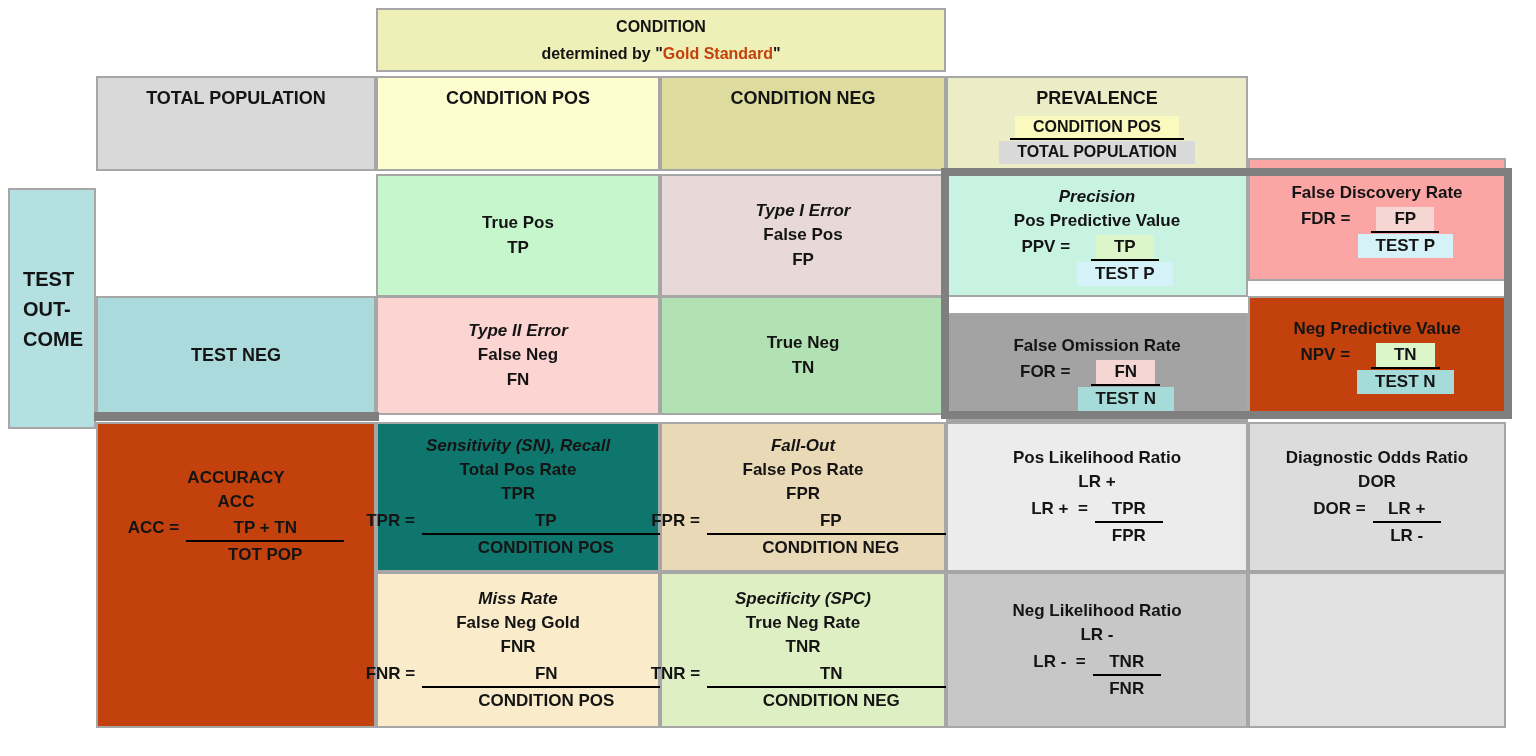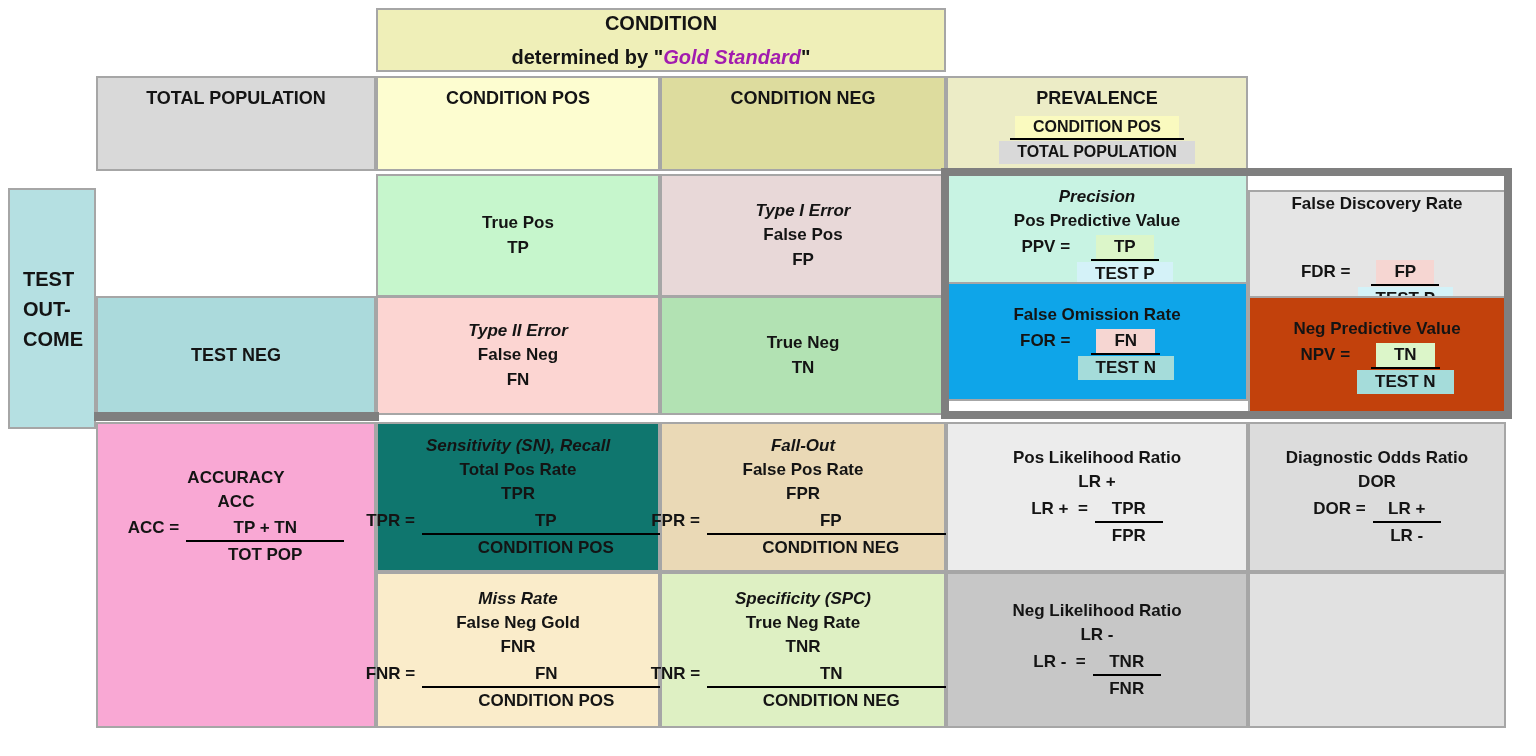--- a/index.html
+++ b/index.html
@@ -17,22 +17,22 @@
   .lhs{margin-right:7px;white-space:pre;}
   .frac{display:inline-flex;flex-direction:column;align-items:center;}
   .frac .num{display:flex;justify-content:center;align-items:flex-end;
              border-bottom:2.5px solid #000;padding:0 5px;}
   .frac .den{display:block;margin-top:1px;}
   .hl{display:inline-block;padding:0 18px;}
   .frac.wide .num{min-width:238px;}
   .frac.mid  .num{min-width:148px;}
   .frac.narrow .num{min-width:58px;}
   .outcome-label{font-size:20px;align-items:flex-start;text-align:left;padding-left:13px;line-height:1.5;}
-  .banner{font-size:20px;line-height:1.7;}
-  .link{color:#a21caf;font-style:italic;}
+  .banner{font-size:16px;line-height:1.7;}
+  .link{color:#c2410c;}
   .thick-box{position:absolute;box-sizing:border-box;border:8px solid #7f7f7f;
              background:transparent;pointer-events:none;z-index:5;}
   .thick-bar{position:absolute;background:#7f7f7f;z-index:5;}
   .prev-frac{font-size:16px;margin-top:4px;}
 </style>
 </head>
 <body>
 
 <div id="stage">
 
@@ -96,33 +96,33 @@
     <div class="formula">
       <span class="lhs">PPV =</span>
       <span class="frac">
         <span class="num">
             <span class="hl" style="background-color: rgb(220, 246, 201);">TP</span>
           </span>
         <span class="den"><span class="hl" style="background-color: rgb(212, 242, 248);">TEST P</span></span>
       </span>
     </div>
   </div>
-  <div class="cell" style="left: 1248px; top: 190px; width: 258px; height: 123px; background-color: #e5e5e5; justify-content: space-between;">
+  <div class="cell" style="left: 1248px; top: 158px; width: 258px; height: 123px; background-color: #fca5a5;">
     <div class="ln">False Discovery Rate</div>
     <div class="formula">
       <span class="lhs">FDR =</span>
       <span class="frac">
         <span class="num">
             <span class="hl" style="background-color: rgb(246, 214, 210);">FP</span>
           </span>
         <span class="den"><span class="hl" style="background-color: rgb(212, 242, 248);">TEST P</span></span>
       </span>
     </div>
   </div>
-  <div class="cell" style="left: 946px; top: 282px; width: 302px; height: 119px; background-color: #0ea5e9; text-align: right;">
+  <div class="cell" style="left: 946px; top: 313px; width: 302px; height: 119px; background-color: #a3a3a3; text-align: right;">
     <div class="ln">False Omission Rate</div>
     <div class="formula">
       <span class="lhs">FOR =</span>
       <span class="frac">
         <span class="num">
             <span class="hl" style="background-color: rgb(246, 214, 210);">FN</span>
           </span>
         <span class="den"><span class="hl" style="background-color: rgb(165, 220, 218);">TEST N</span></span>
       </span>
     </div>
@@ -133,21 +133,21 @@
       <span class="lhs">NPV =</span>
       <span class="frac">
         <span class="num">
             <span class="hl" style="background-color: rgb(220, 246, 201);">TN</span>
           </span>
         <span class="den"><span class="hl" style="background-color: rgb(165, 220, 218);">TEST N</span></span>
       </span>
     </div>
   </div>
 
-  <div class="cell top-align" style="left: 96px; top: 422px; width: 280px; height: 306px; padding-top: 42px; background-color: #f9a8d4;">
+  <div class="cell top-align" style="left: 96px; top: 422px; width: 280px; height: 306px; padding-top: 42px; background-color: #c2410c;">
     <div class="ln">ACCURACY</div>
     <div class="ln">ACC</div>
     <div class="formula">
       <span class="lhs">ACC =</span>
       <span class="frac mid">
         <span class="num">TP + TN</span>
         <span class="den">TOT POP</span>
       </span>
     </div>
   </div>

